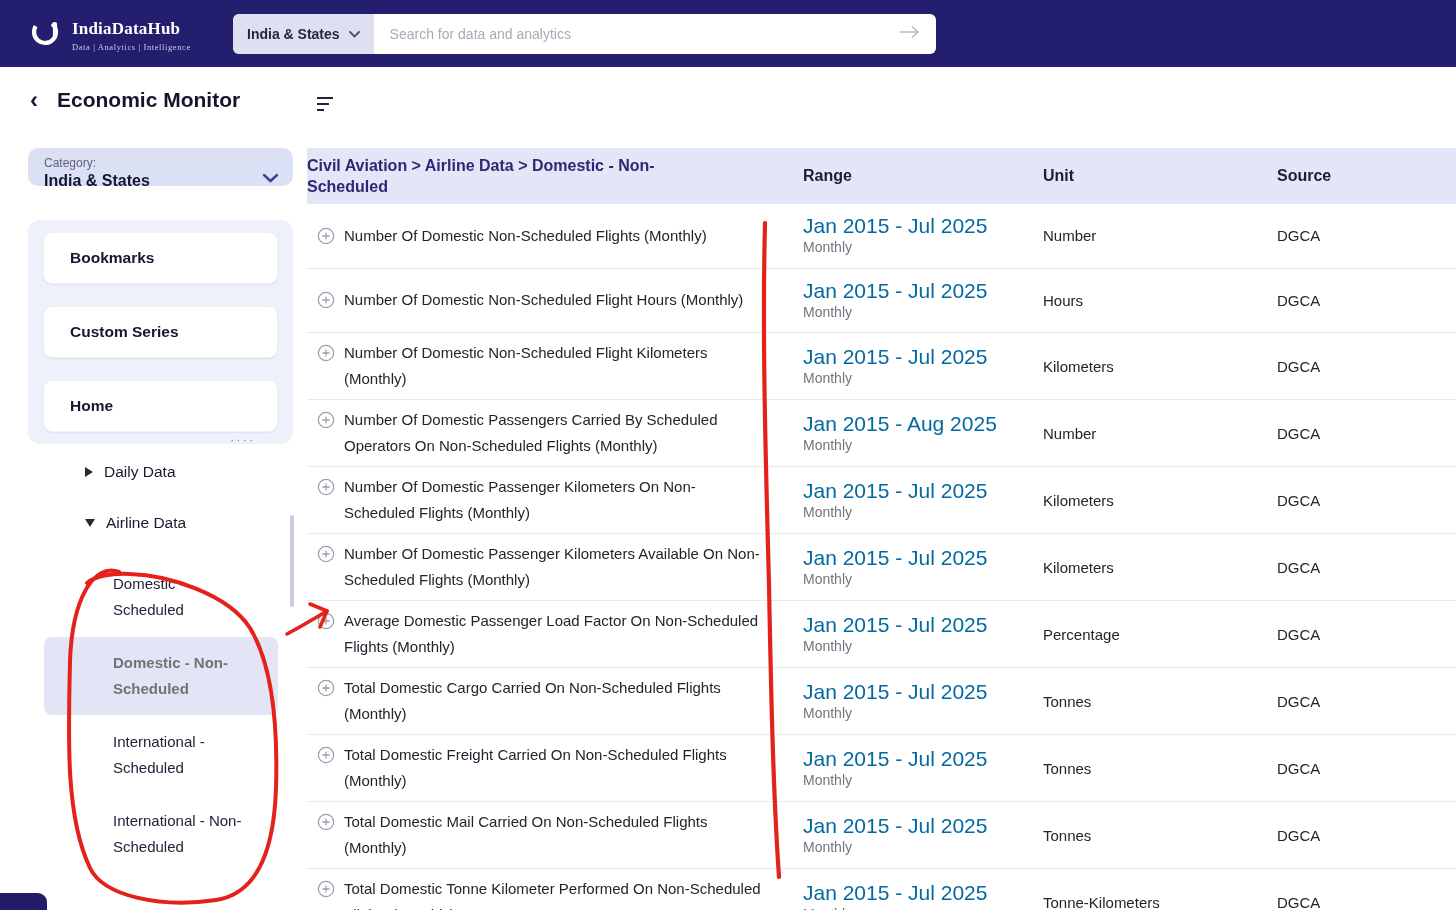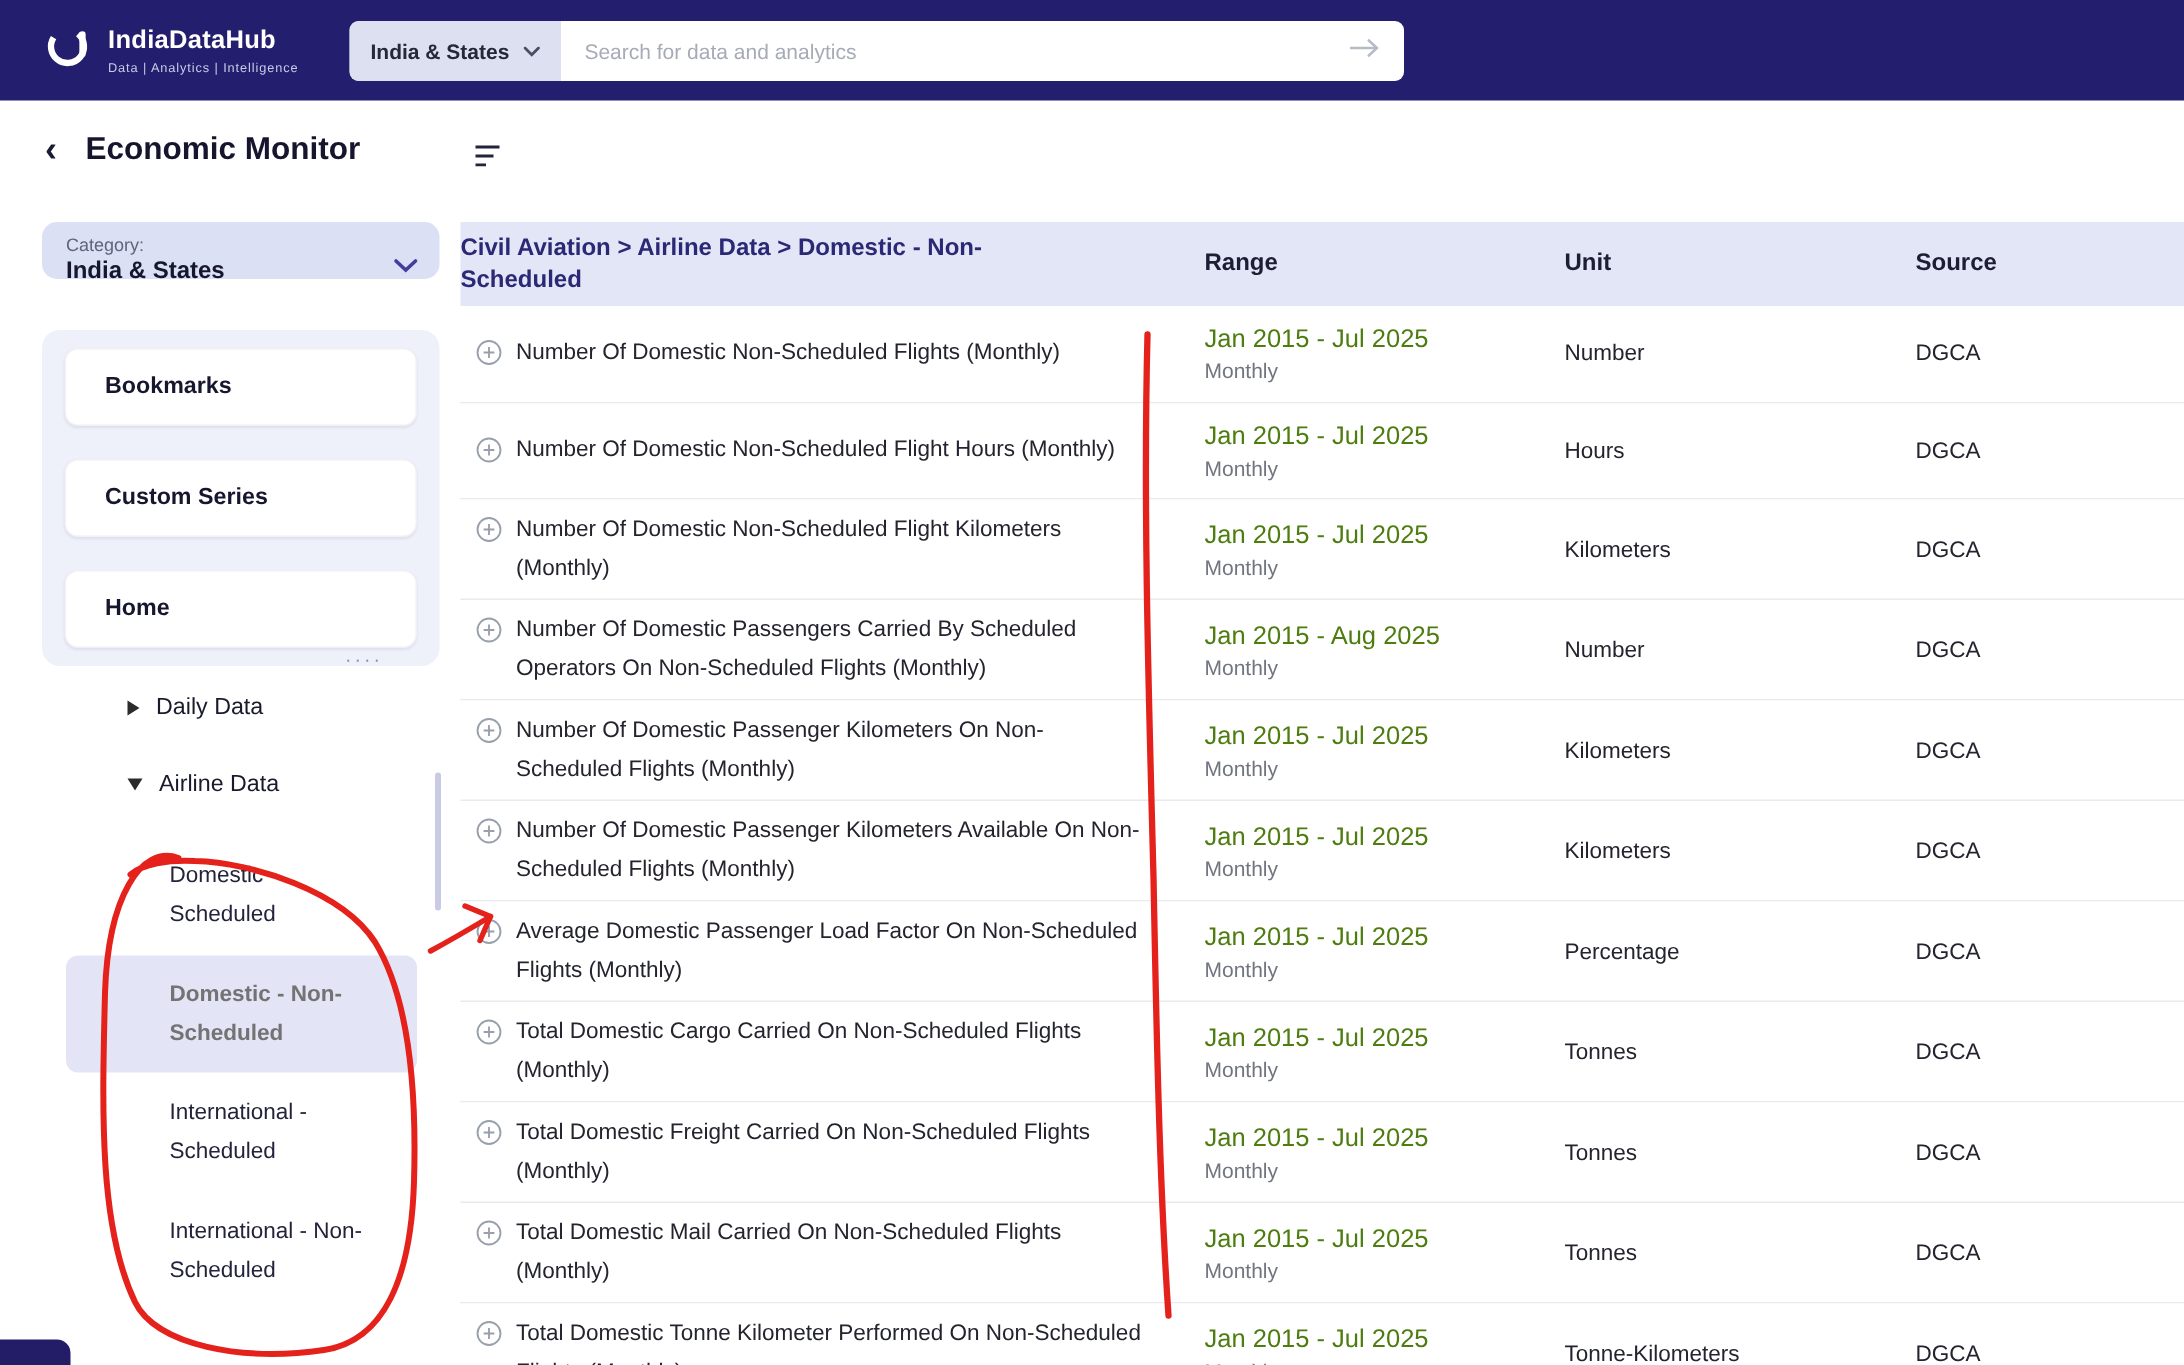--- a/index.html
+++ b/index.html
@@ -2,21 +2,21 @@
 <html><head>
 <meta charset="utf-8">
 <style>
   * { margin:0; padding:0; box-sizing:border-box; }
   html,body { width:1456px; height:910px; overflow:hidden; background:#fff;
               font-family:"Liberation Sans", sans-serif; position:relative; }
 
   
   .topbar { position:absolute; left:0; top:0; width:1456px; height:67px;
             background:#241e6f; display:flex; align-items:center; z-index:5; }
-  .brand { display:flex; align-items:center; gap:10px; margin-left:30px; }
+  .brand { display:flex; align-items:flex-end; gap:10px; margin-left:30px;font-family:Liberation Serif, serif; }
   .brand-txt { display:flex; flex-direction:column; }
   .brand-name { color:#fff; font-size:17px; font-weight:700; letter-spacing:.2px; }
   .brand-tag  { color:#c9cbe8; font-size:8.5px; letter-spacing:.6px; margin-top:3px; }
   .searchbar { position:absolute; left:233px; top:14px; width:703px; height:40px;
                background:#fff; border-radius:6px; display:flex; align-items:center; overflow:hidden; }
   .region-chip { height:100%; background:#dce0f0; display:flex; align-items:center; gap:9px;
                  padding:0 14px; cursor:pointer; border-radius:6px 0 0 6px; }
   .region-chip span { font-size:14px; font-weight:700; color:#26283a; }
   .searchbar input { flex:1; border:none; outline:none; font-size:14px; color:#333;
                      padding:0 16px; font-family:"Liberation Sans", sans-serif; }
@@ -66,21 +66,21 @@
   .thead { display:grid; grid-template-columns:496px 240px 234px 1fr; background:#e3e6f6;
            min-height:56px; align-items:center; }
   .crumb { padding-left:0; font-size:16px; font-weight:700; color:#2c2875;
            line-height:21px; max-width:410px; }
   .col-h { font-size:16px; font-weight:700; color:#1d1d35; }
   .trow { display:grid; grid-template-columns:496px 240px 234px 1fr; min-height:64.5px;
           align-items:center; border-bottom:1px solid #e9eaef; background:#fff; }
   .c-name { display:flex; align-items:flex-start; gap:9px; padding:7px 24px 7px 10px; }
   .plus-ic { flex-shrink:0; margin-top:4px; cursor:pointer; }
   .nm { font-size:15px; line-height:26px; color:#23242e; max-width:420px; }
-  .r1 { font-size:17px; color:#4d7c0f; line-height:23px; }
+  .r1 { font-size:21px; color:#0369a1; line-height:23px; }
   .r2 { font-size:14px; color:#71757f; line-height:20px; }
   .c-unit, .c-src { font-size:15px; color:#23242e; }
 
   
   .overlay { position:absolute; left:0; top:0; width:1456px; height:910px;
              pointer-events:none; z-index:40; }
 
   
   .chat-stub { position:absolute; left:0; top:893px; width:47px; height:17px;
                background:#221d66; border-radius:0 9px 0 0; }

